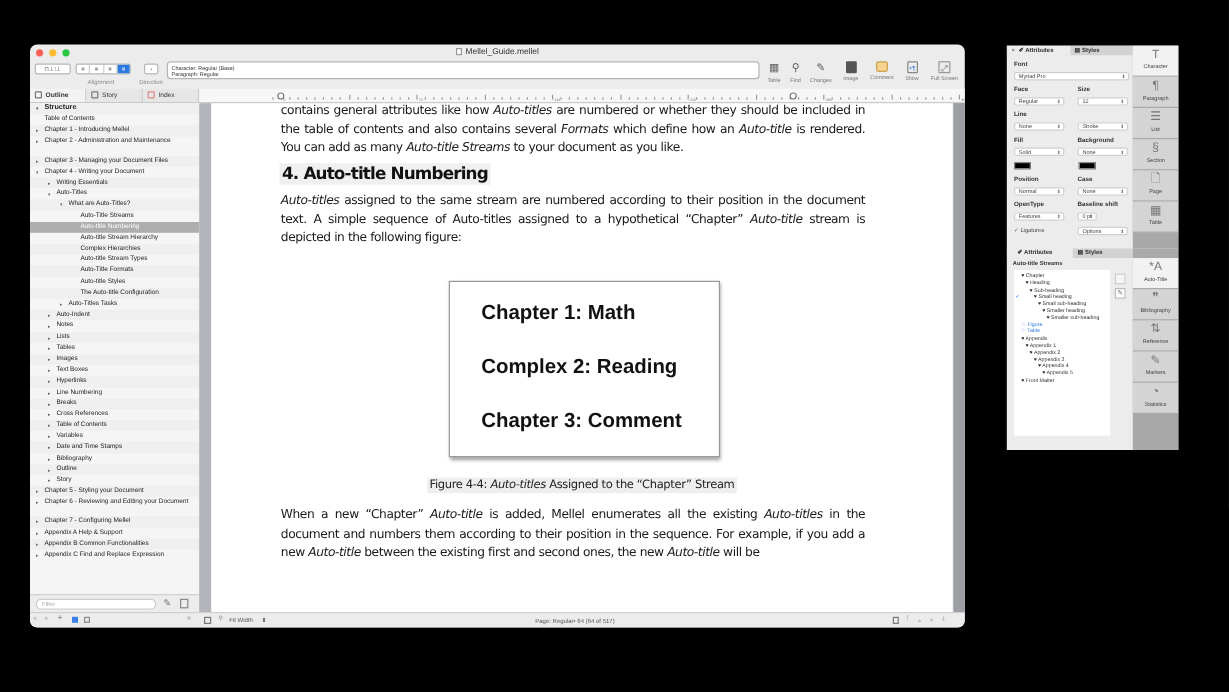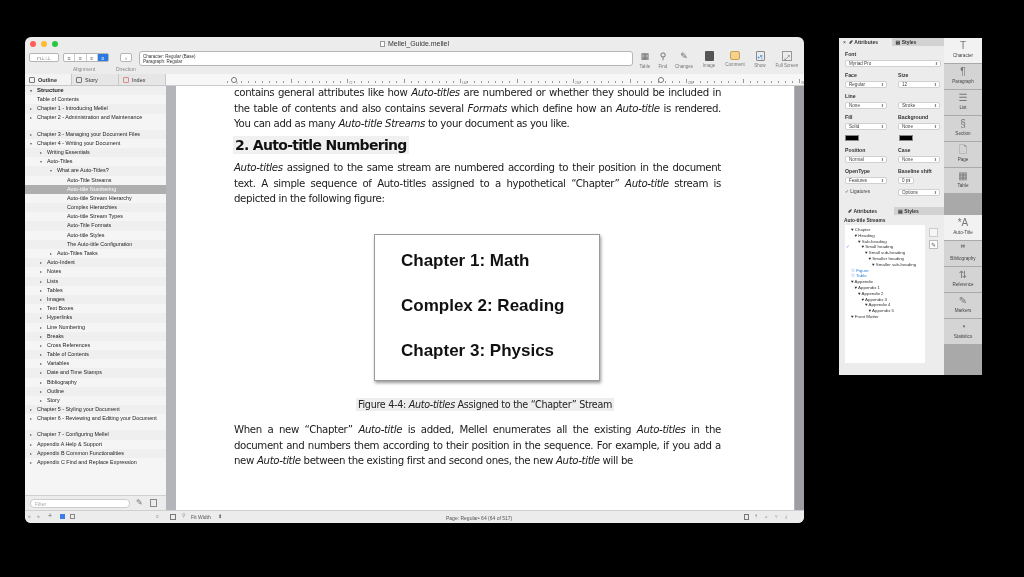--- a/index.html
+++ b/index.html
@@ -413,26 +413,26 @@
       <div class="num" style="left: 409px;">216</div>
       <div class="num" style="left: 522px;">288</div>
       <div class="num" style="left: 635px;">360</div>
       <div style="position: absolute; left: 65px; top: 3px; width: 6px; height: 6px; border: 0.7px solid rgb(119, 119, 119); border-radius: 50%; background: rgb(255, 255, 255);"></div>
       <div style="position: absolute; left: 492px; top: 3px; width: 6px; height: 6px; border: 0.7px solid rgb(119, 119, 119); border-radius: 50%; background: rgb(255, 255, 255);"></div>
     </div>
 
   <div class="docarea">
     <div class="page">
       <div class="ptext" style="top:-1px;" id="para1"><span>contains general attributes like how </span><i>Auto-titles</i><span> are numbered or whether they should be included in the table of contents and also contains several </span><i>Formats</i><span> which define how an </span><i>Auto-title</i><span> is rendered. You can add as many </span><i>Auto-title Streams</i><span> to your document as you like.</span></div>
-      <div class="h2">2. Auto-title Numbering</div>
+      <div class="h2">4. Auto-title Numbering</div>
       <div class="ptext" style="top:74px;" id="para2"><i>Auto-titles</i><span> assigned to the same stream are numbered according to their position in the document text. A simple sequence of Auto-titles assigned to a hypothetical “Chapter” </span><i>Auto-title</i><span> stream is depicted in the following figure:</span></div>
       <div class="figbox">
         <div class="figline" style="top:16px;">Chapter 1: Math</div>
         <div class="figline" style="top:61px;">Complex 2: Reading</div>
-        <div class="figline" style="top:106px;">Chapter 3: Physics</div>
+        <div class="figline" style="top:106px;">Chapter 3: Comment</div>
       </div>
       <div class="caption"><span class="bg"><span>Figure 4-4: </span><i>Auto-titles</i><span> Assigned to the “Chapter” Stream</span></span></div>
       <div class="ptext" style="top:336px;" id="para3"><span>When a new “Chapter” </span><i>Auto-title</i><span> is added, Mellel enumerates all the existing </span><i>Auto-titles</i><span> in the document and numbers them according to their position in the sequence. For example, if you add a new </span><i>Auto-title</i><span> between the existing first and second ones, the new </span><i>Auto-title</i><span> will be</span></div>
     </div>
     <div class="vscroll"></div>
   </div>
 </div>
 
 <div class="insp">
   <div class="itabs" style="top:0;">

